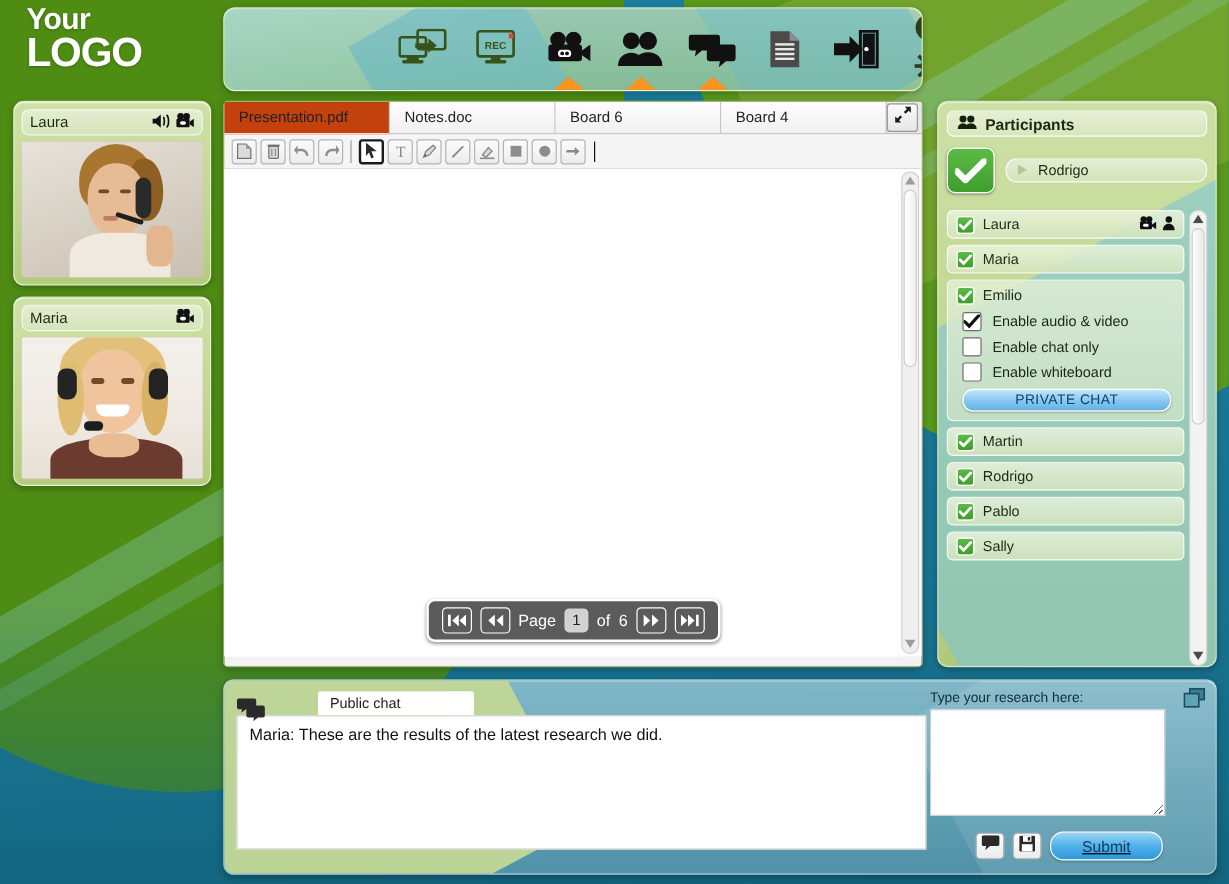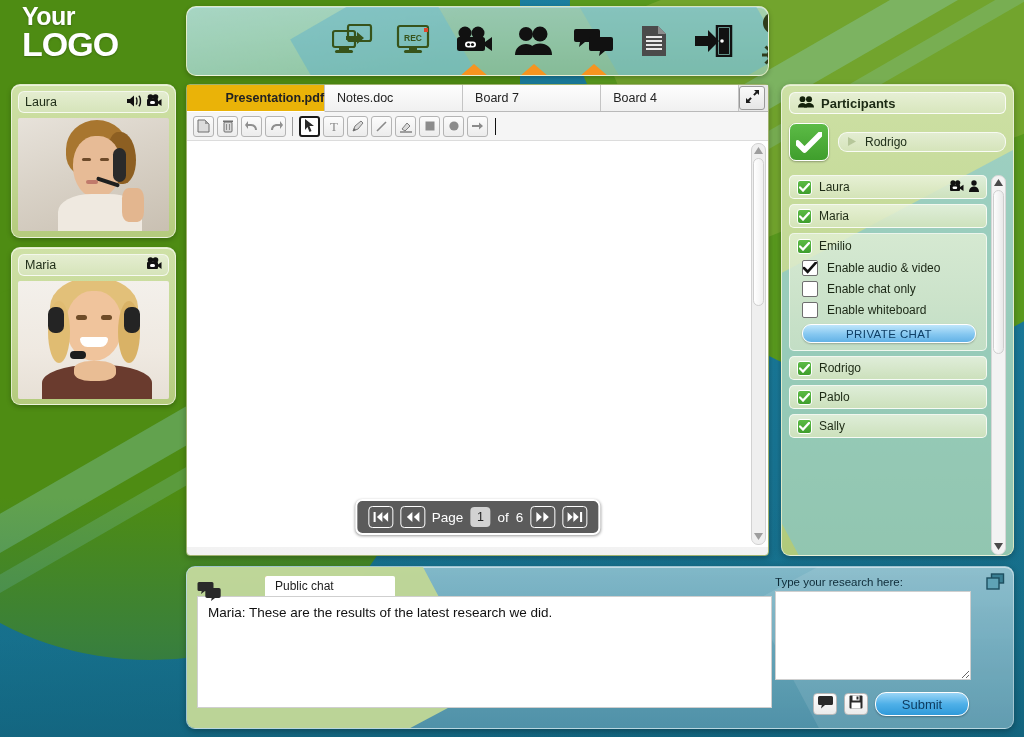--- a/index.html
+++ b/index.html
@@ -143,21 +143,21 @@
     border-radius:4px;
     box-shadow:0 2px 6px rgba(0,0,0,.28);
   }
   #tabstrip { height:27px; display:flex; align-items:flex-end; background:#e8e8e8; border-bottom:1px solid #b9b9b9; }
   .tab {
     height:26px; width:139px; display:flex; align-items:center; padding-left:12px;
     font-size:12.5px; color:#222; cursor:pointer;
     background:linear-gradient(180deg,#fdfdfd 0%,#f0f0f0 100%);
     border-right:1px solid #c4c4c4;
   }
-  .tab.active { background:#eab308; font-weight:bold; border-bottom:1px solid #fff; position:relative; top:1px; height:27px;justify-content:flex-end;}
+  .tab.active { background:#c2410c; font-weight:normal; border-bottom:1px solid #fff; position:relative; top:1px; height:27px;}
   #tab-expand {
     margin-left:auto; width:26px; height:24px; margin-right:3px; margin-bottom:1px;
     background:linear-gradient(180deg,#fafafa,#e6e6e6);
     border:1px solid #9a9a9a; border-radius:3px;
     display:flex;align-items:center;justify-content:center;cursor:pointer;
   }
   #tools {
     height:29px; display:flex; align-items:center; gap:3px; padding:3px 6px;
     background:#f5f5f5; border-bottom:1px solid #dcdcdc;
   }
@@ -304,21 +304,21 @@
   .ctab.white { background:#fff; color:#1c1c1c; width:130px;}
   .ctab.orange { background:#e89a3c; color:#fff; width:112px;}
   #chat-icon { position:absolute; left:0; top:5px; }
   #chat-log {
     margin-top:0; height:112px; background:#fff; border:1px solid #cfcfcf;
     padding:8px 10px; font-size:13.5px; color:#111;
   }
   #chat-right { position:absolute; right:10px; top:9px; width:228px; z-index:2; }
   #chat-right .lbl { font-size:11.5px; color:#0e2b38; margin-bottom:3px; }
   #qbox { width:196px; height:89px; background:#fff; border:1px solid #cfcfcf; }
-  #q-actions { display:flex; align-items:center; gap:7px; margin-top:8px; margin-left:38px;}
+  #q-actions { display:flex; align-items:center; gap:7px; margin-top:8px; margin-left:38px;text-decoration:underline;}
   .qbtn {
     width:24px;height:22px;border-radius:4px;background:linear-gradient(180deg,#fdfdfd,#ebebeb);
     border:1px solid #b9b9b9; display:flex;align-items:center;justify-content:center;cursor:pointer;
   }
   #submit {
     width:94px;height:24px;border-radius:11px;
     background:linear-gradient(180deg,#9ad5f6 0%, #4fb0e8 50%, #2f9ada 100%);
     border:1px solid #fff; box-shadow:0 1px 2px rgba(0,0,0,.28);
     display:flex;align-items:center;justify-content:center;
     font-size:13px; color:#0d3b5e; cursor:pointer;
@@ -538,21 +538,21 @@
 
 <div id="board">
   <div id="tabstrip">
     <div class="tab active">
         <span>Presentation.pdf</span>
       </div>
     <div class="tab">
         <span>Notes.doc</span>
       </div>
     <div class="tab">
-        <span>Board 7</span>
+        <span>Board 6</span>
       </div>
     <div class="tab">
         <span>Board 4</span>
       </div>
     <div id="tab-expand">
       <span>
         <svg width="15" height="15" viewBox="0 0 15 15">
           <path d="M9 1h5v5l-1.8-1.8-2.6 2.6-1.4-1.4 2.6-2.6z" fill="#1b1b1b"></path>
           <path d="M6 14H1V9l1.8 1.8 2.6-2.6 1.4 1.4-2.6 2.6z" fill="#1b1b1b"></path>
         </svg>
@@ -776,20 +776,28 @@
           <div class="p-opt">
             <span class="chk-box"></span>
             <span>Enable whiteboard</span>
           </div>
         </div>
         <div id="private-chat">
           <span>PRIVATE CHAT</span>
         </div>
       </div>
 
+      <div class="p-row">
+        <span class="chk-sm">
+          <svg width="11" height="9" viewBox="0 0 11 9">
+              <path d="M1 4.5l3 3L10 1" stroke="#fff" stroke-width="2.3" fill="none" stroke-linecap="round"></path>
+            </svg>
+        </span>
+        <span class="p-name">Martin</span>
+      </div>
 
       <div class="p-row">
         <span class="chk-sm">
           <svg width="11" height="9" viewBox="0 0 11 9">
               <path d="M1 4.5l3 3L10 1" stroke="#fff" stroke-width="2.3" fill="none" stroke-linecap="round"></path>
             </svg>
         </span>
         <span class="p-name">Rodrigo</span>
       </div>
 

